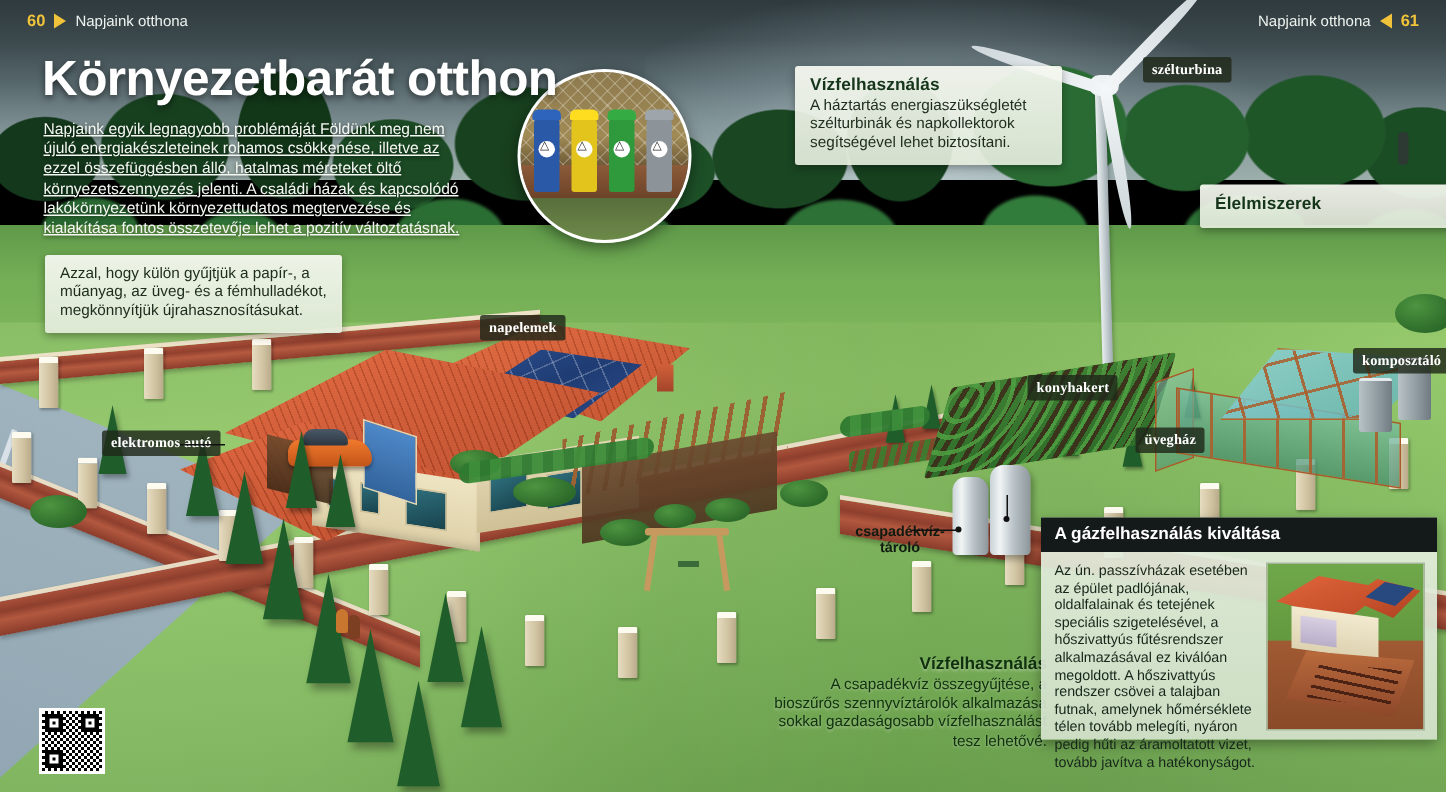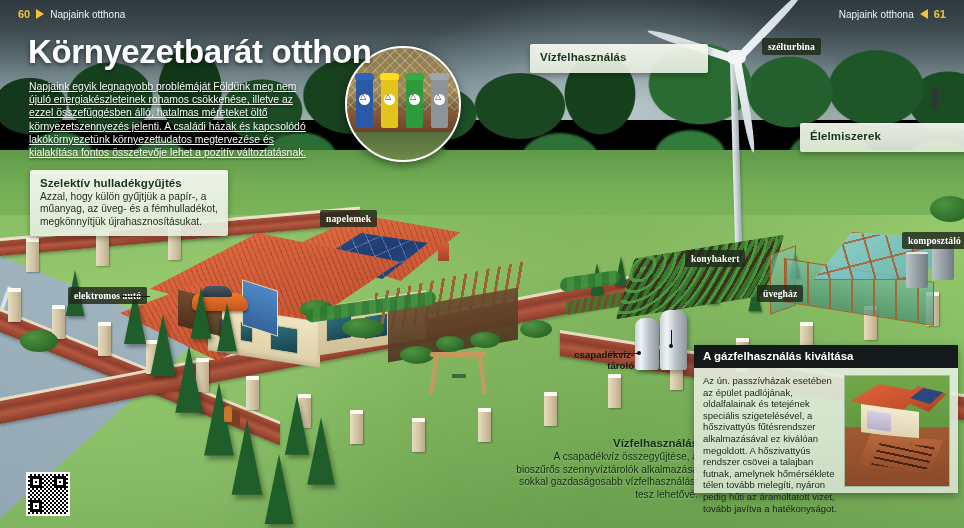--- a/index.html
+++ b/index.html
@@ -680,26 +680,26 @@
   <div class="hdr right">
     <span class="hdr-label">Napjaink otthona</span>
     <span class="arrow-l"></span>
     <span class="pagenum">61</span>
   </div>
 
   <h1 class="title">Környezetbarát otthon</h1>
   <p class="lede">Napjaink egyik legnagyobb problémáját Földünk meg nem újuló energiakészleteinek rohamos csökkenése, illetve az ezzel összefüggésben álló, hatalmas méreteket öltő környezetszennyezés jelenti. A családi házak és kapcsolódó lakókörnyezetünk környezettudatos megtervezése és kialakítása fontos összetevője lehet a pozitív változtatásnak.</p>
 
   <div class="callout" style="left:30px; top:170px; width:198px;">
-    <h3>Szelektív hulladékgyűjtés</h3>
     <p>Azzal, hogy külön gyűjtjük a papír-, a műanyag, az üveg- és a fémhulladékot, megkönnyítjük újrahasznosításukat.</p>
   </div>
 
   <div class="callout" style="left:530px; top:44px; width:178px;">
     <h3>Vízfelhasználás</h3>
+    <p>A háztartás energiaszükségletét szélturbinák és napkollektorok segítségével lehet biztosítani.</p>
   </div>
 
   <div class="callout" style="left:800px; top:123px; width:182px;">
     <h3>Élelmiszerek</h3>
   </div>
 
   <div class="opentext" style="left:508px; top:437px; width:190px; text-align:right; text-shadow:0 1px 2px rgba(255,255,255,.35);">
     <h3>Vízfelhasználás</h3>
     <p>A csapadékvíz összegyűjtése, a bioszűrős szennyvíztárolók alkalmazása sokkal gazdaságosabb vízfelhasználást tesz lehetővé.</p>
   </div>
@@ -707,21 +707,21 @@
   <div class="tag" style="left:762px; top:38px;">szélturbina</div>
   <div class="tag" style="left:320px; top:210px;">napelemek</div>
   <div class="tag" style="left:68px;  top:287px;">elektromos autó</div>
   <div class="tag" style="left:685px; top:250px;">konyhakert</div>
   <div class="tag" style="left:902px; top:232px;">komposztáló</div>
   <div class="tag" style="left:757px; top:285px;">üvegház</div>
 
   <div class="leader v" style="left:671px; top:330px; height:16px;"></div>
   <div class="leader-dot" style="left:669px; top:344px;"></div>
 
-  <div class="leader-label" style="left:566px; top:349px; width:68px;text-align:right;">
+  <div class="leader-label" style="left:566px; top:349px; width:68px;">
     <div>csapadékvíz-</div>
     <div>tároló</div>
   </div>
   <div class="leader" style="left:608px; top:353px; width:32px;"></div>
   <div class="leader-dot" style="left:637px; top:351px;"></div>
 
   <div class="leader" style="left:120px; top:296px; width:30px;"></div>
 
   <div class="gas-panel">
     <div class="gas-title">A gázfelhasználás kiváltása</div>

